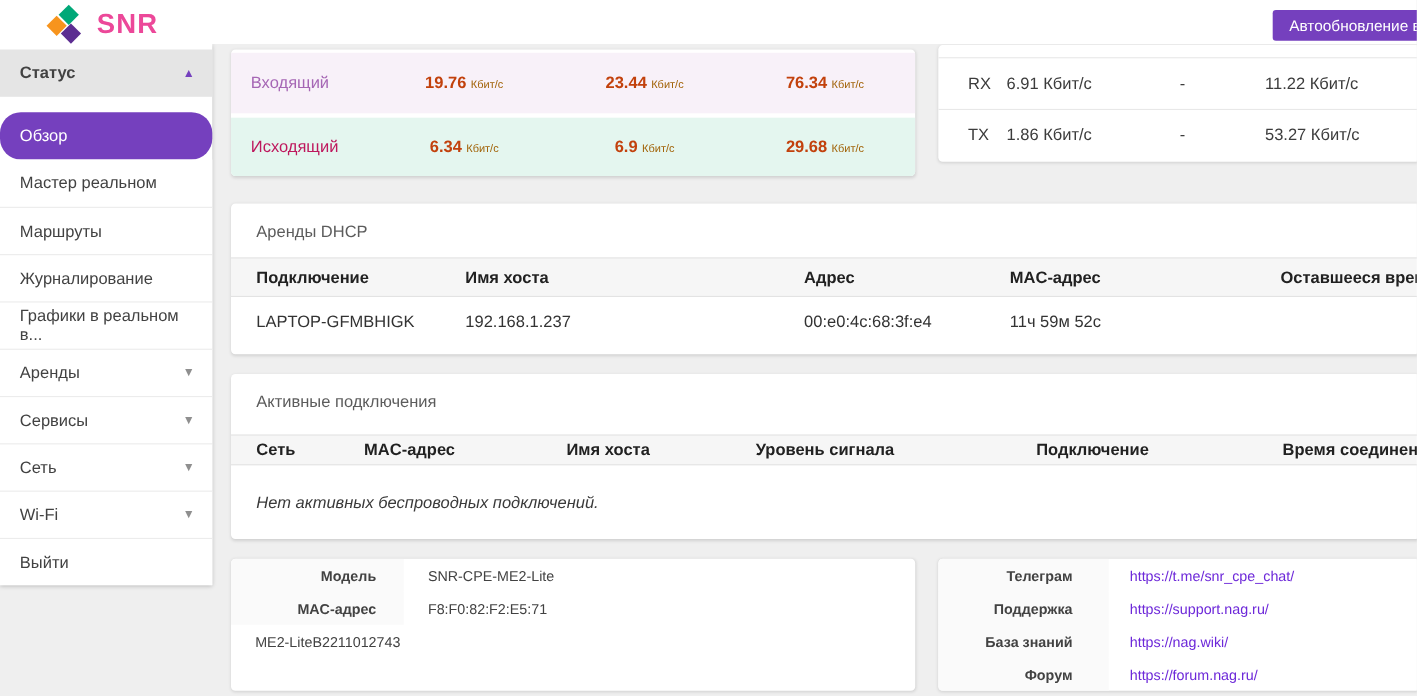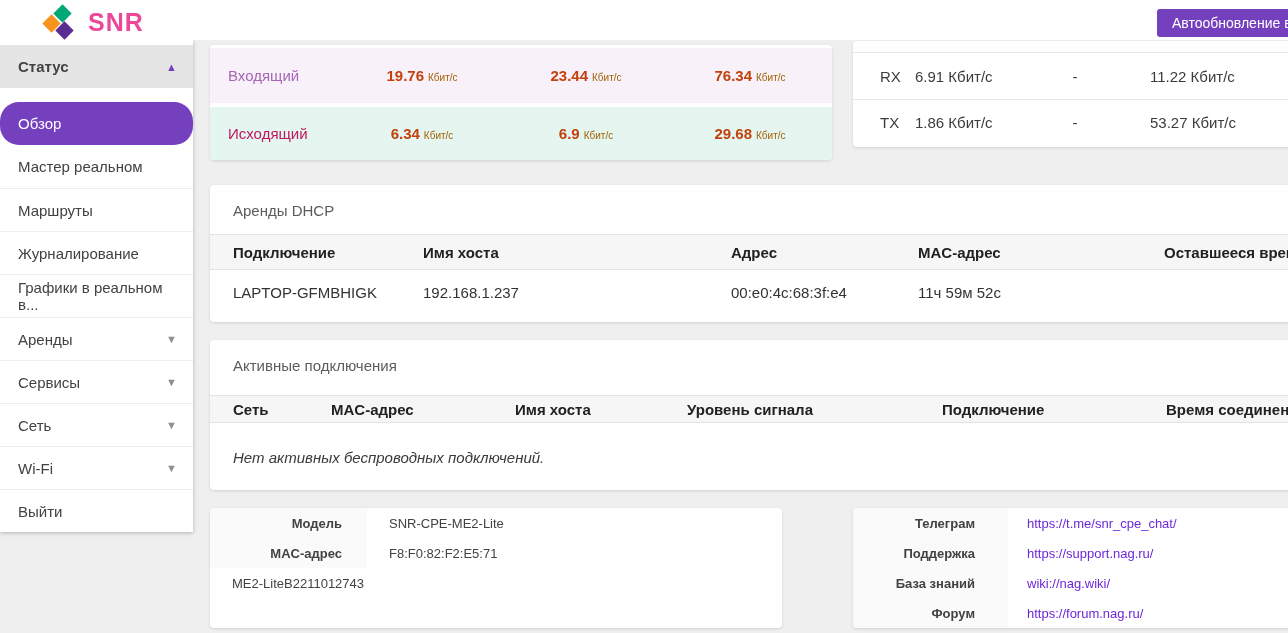--- a/index.html
+++ b/index.html
@@ -82,21 +82,21 @@
                    background:#e0231c; border-radius:2px; }
 
   #active-card { left:210px; top:340px; width:1262px; height:150px; }
   #active-card .grid-head, #active-card .grid-row {
     grid-template-columns:98px 184px 172px 255px 224px 1fr; }
   #active-card .card-title { padding-bottom:21px; }
   #active-card .grid-head { height:28px; }
   .empty-note { margin:26px 0 0 23px; font-style:italic; font-size:15px; color:#3a3a3a; }
 
   
-  #device-card { left:210px; top:508px; width:572px; height:120px; }
+  #device-card { left:210px; top:508px; width:622px; height:120px; }
   #links-card  { left:853px; top:508px; width:600px; height:120px; }
   .info-row { display:flex; height:30px; align-items:stretch; }
   .info-label { flex:0 0 157px; background:#fafafa; display:flex; align-items:center;
                 justify-content:flex-end; padding-right:25px; font-weight:bold;
                 font-size:13px; color:#424242; white-space:nowrap; }
   .info-value { display:flex; align-items:center; padding-left:22px; font-size:13px;
                 color:#424242; white-space:nowrap; }
   #links-card .info-label { flex:0 0 155px; padding-right:33px; }
   #links-card .info-value { padding-left:19px; }
   a.ext-link { color:#6d28d9; text-decoration:none; cursor:pointer; }
@@ -247,21 +247,21 @@
   </div>
   <div class="info-row">
     <span class="info-label">Поддержка</span>
     <span class="info-value">
         <a class="ext-link">https://support.nag.ru/</a>
       </span>
   </div>
   <div class="info-row">
     <span class="info-label">База знаний</span>
     <span class="info-value">
-        <a class="ext-link">wiki://nag.wiki/</a>
+        <a class="ext-link">https://nag.wiki/</a>
       </span>
   </div>
   <div class="info-row">
     <span class="info-label">Форум</span>
     <span class="info-value">
         <a class="ext-link">https://forum.nag.ru/</a>
       </span>
   </div>
 </div>
 

